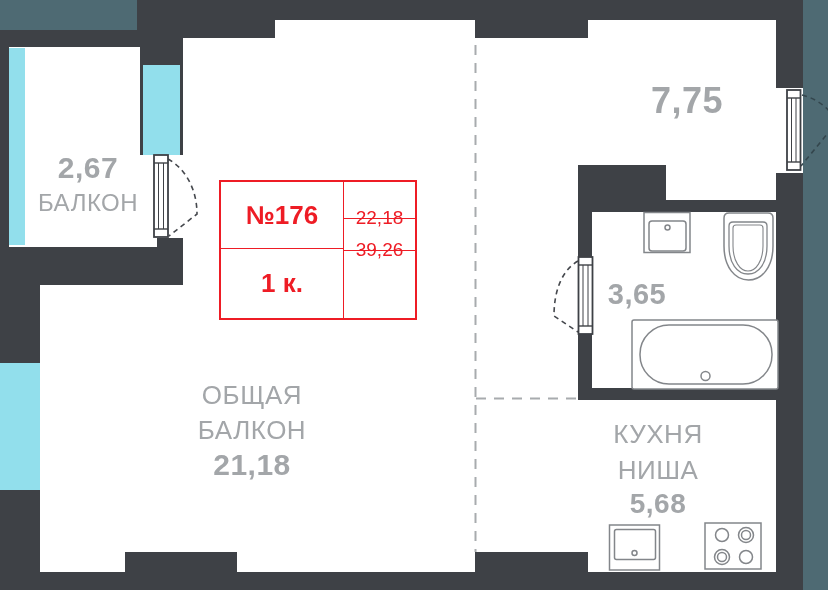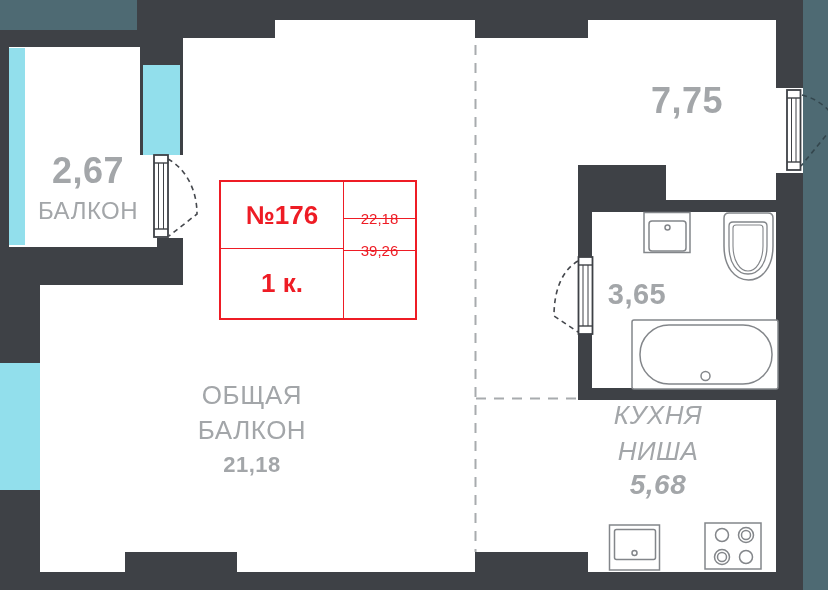--- a/index.html
+++ b/index.html
@@ -6,37 +6,37 @@
   .plan{position:relative;width:828px;height:590px;background:#ffffff;overflow:hidden;
         font-family:"Liberation Sans","DejaVu Sans",sans-serif;}
   .wall{position:absolute;background:#3e4146;}
   .glz{position:absolute;background:#92dfec;}
   .adj{position:absolute;background:#4e6a73;}
   .svg-overlay{position:absolute;left:0;top:0;width:828px;height:590px;}
   .lbl{position:absolute;color:#a3a6a9;text-align:center;letter-spacing:.5px;line-height:1.3;}
   .lbl .nm{font-size:26px;font-weight:400;}
   .lbl .ar{font-size:29px;font-weight:700;}
   .lbl-balcony{left:8px;top:148px;width:160px;}
-  .lbl-balcony .ar{font-size:36px;}
+  .lbl-balcony .ar{font-size:30px;}
   .lbl-balcony .nm{font-size:24px;}
   .lbl-living{left:162px;top:378px;width:180px;line-height:35px;}
-  .lbl-living .ar{font-size:22px;line-height:34px;}
+  .lbl-living .ar{font-size:30px;line-height:34px;}
   .lbl-775{left:617px;top:78px;width:140px;}
   .lbl-775 .ar{font-size:36px;}
   .lbl-bath{left:567px;top:276px;width:140px;}
-  .lbl-kitchen{left:588px;top:397px;width:140px;line-height:36px;font-style:italic;}
+  .lbl-kitchen{left:588px;top:416px;width:140px;line-height:36px;}
   .lbl-kitchen .ar{font-size:28px;line-height:32px;}
   .info{position:absolute;left:219px;top:180px;display:grid;
         grid-template-columns:123px 71px;grid-template-rows:32px 35px 35px 34px;
         border:2px solid #ee1c25;background:#fff;color:#ee1c25;}
   .info .cell{display:flex;align-items:center;justify-content:center;}
   .info .lc{grid-column:1;grid-row:span 2;border-right:1.5px solid #ee1c25;
             font-size:26px;font-weight:700;}
   .info .lc1{border-bottom:1.5px solid #ee1c25;}
-  .info .rc{grid-column:2;font-size:15px;margin-top:36px;}
+  .info .rc{grid-column:2;font-size:19px;margin-top:36px;}
   .info .rb{border-bottom:1.5px solid #ee1c25;}
 </style>
 </head>
 <body>
 
 <div class="plan">
 
   <div class="wall" style="left:0;top:0;width:141px;height:34px"></div>
   <div class="wall" style="left:8px;top:33px;width:175px;height:14px"></div>
   <div class="wall" style="left:0;top:33px;width:9px;height:215px"></div>

